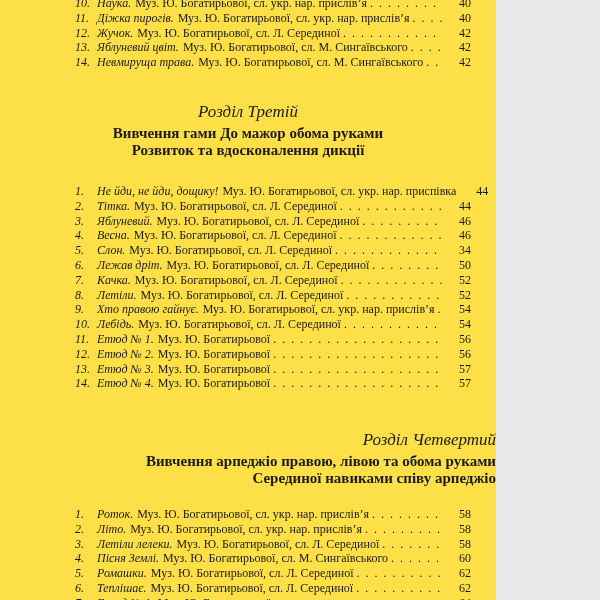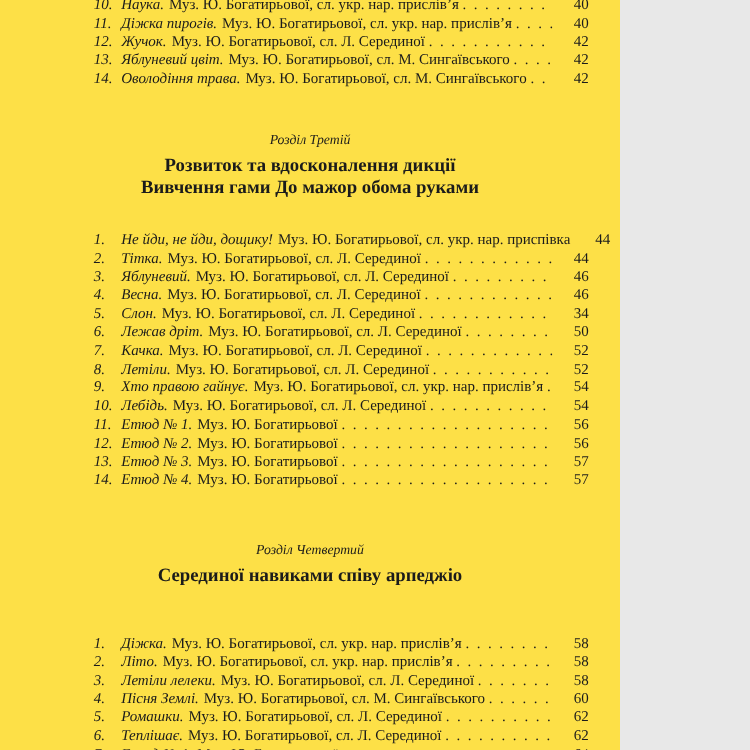--- a/index.html
+++ b/index.html
@@ -61,24 +61,24 @@
     text-align: right;
   }
 
   .heading {
     position: absolute;
     left: 0;
     right: 0;
     text-align: center;
   }
   #heading-three { top: 102px; }
-  #heading-four  { top: 430px; }
+  #heading-four  { top: 430px; text-align: right; }
   .chapter {
     font-style: italic;
-    font-size: 11px;
+    font-size: 17px;
     line-height: 20px;
     margin-bottom: 3px;
   }
   .subtitle {
     font-weight: bold;
     font-size: 15px;
     line-height: 17px;
   }
 </style>
 </head>
@@ -115,31 +115,31 @@
       <div class="row">
         <span class="num">13.</span>
         <span class="title">Яблуневий цвіт.</span>
         <span class="rest">Муз. Ю. Богатирьової, сл. М. Сингаївського</span>
         <span class="leader"></span>
         <span class="page-num">42</span>
       </div>
 
       <div class="row">
         <span class="num">14.</span>
-        <span class="title">Оволодіння трава.</span>
+        <span class="title">Невмируща трава.</span>
         <span class="rest">Муз. Ю. Богатирьової, сл. М. Сингаївського</span>
         <span class="leader"></span>
         <span class="page-num">42</span>
       </div>
     </div>
 
   <div class="heading" id="heading-three">
     <div class="chapter">Розділ Третій</div>
+    <div class="subtitle">Вивчення гами До мажор обома руками</div>
     <div class="subtitle">Розвиток та вдосконалення дикції</div>
-    <div class="subtitle">Вивчення гами До мажор обома руками</div>
   </div>
 
   <div class="toc-list" id="list-three">
 
       <div class="row">
         <span class="num">1.</span>
         <span class="title">Не йди, не йди, дощику!</span>
         <span class="rest">Муз. Ю. Богатирьової, сл. укр. нар. приспівка</span>
         <span class="leader"></span>
         <span class="page-num">44</span>
@@ -245,28 +245,29 @@
         <span class="num">14.</span>
         <span class="title">Етюд № 4.</span>
         <span class="rest">Муз. Ю. Богатирьової</span>
         <span class="leader"></span>
         <span class="page-num">57</span>
       </div>
     </div>
 
   <div class="heading" id="heading-four">
     <div class="chapter">Розділ Четвертий</div>
+    <div class="subtitle">Вивчення арпеджіо правою, лівою та обома руками</div>
     <div class="subtitle">Серединої навиками співу арпеджіо</div>
   </div>
 
   <div class="toc-list" id="list-four">
 
       <div class="row">
         <span class="num">1.</span>
-        <span class="title">Діжка.</span>
+        <span class="title">Роток.</span>
         <span class="rest">Муз. Ю. Богатирьової, сл. укр. нар. прислів’я</span>
         <span class="leader"></span>
         <span class="page-num">58</span>
       </div>
 
       <div class="row">
         <span class="num">2.</span>
         <span class="title">Літо.</span>
         <span class="rest">Муз. Ю. Богатирьової, сл. укр. нар. прислів’я</span>
         <span class="leader"></span>

